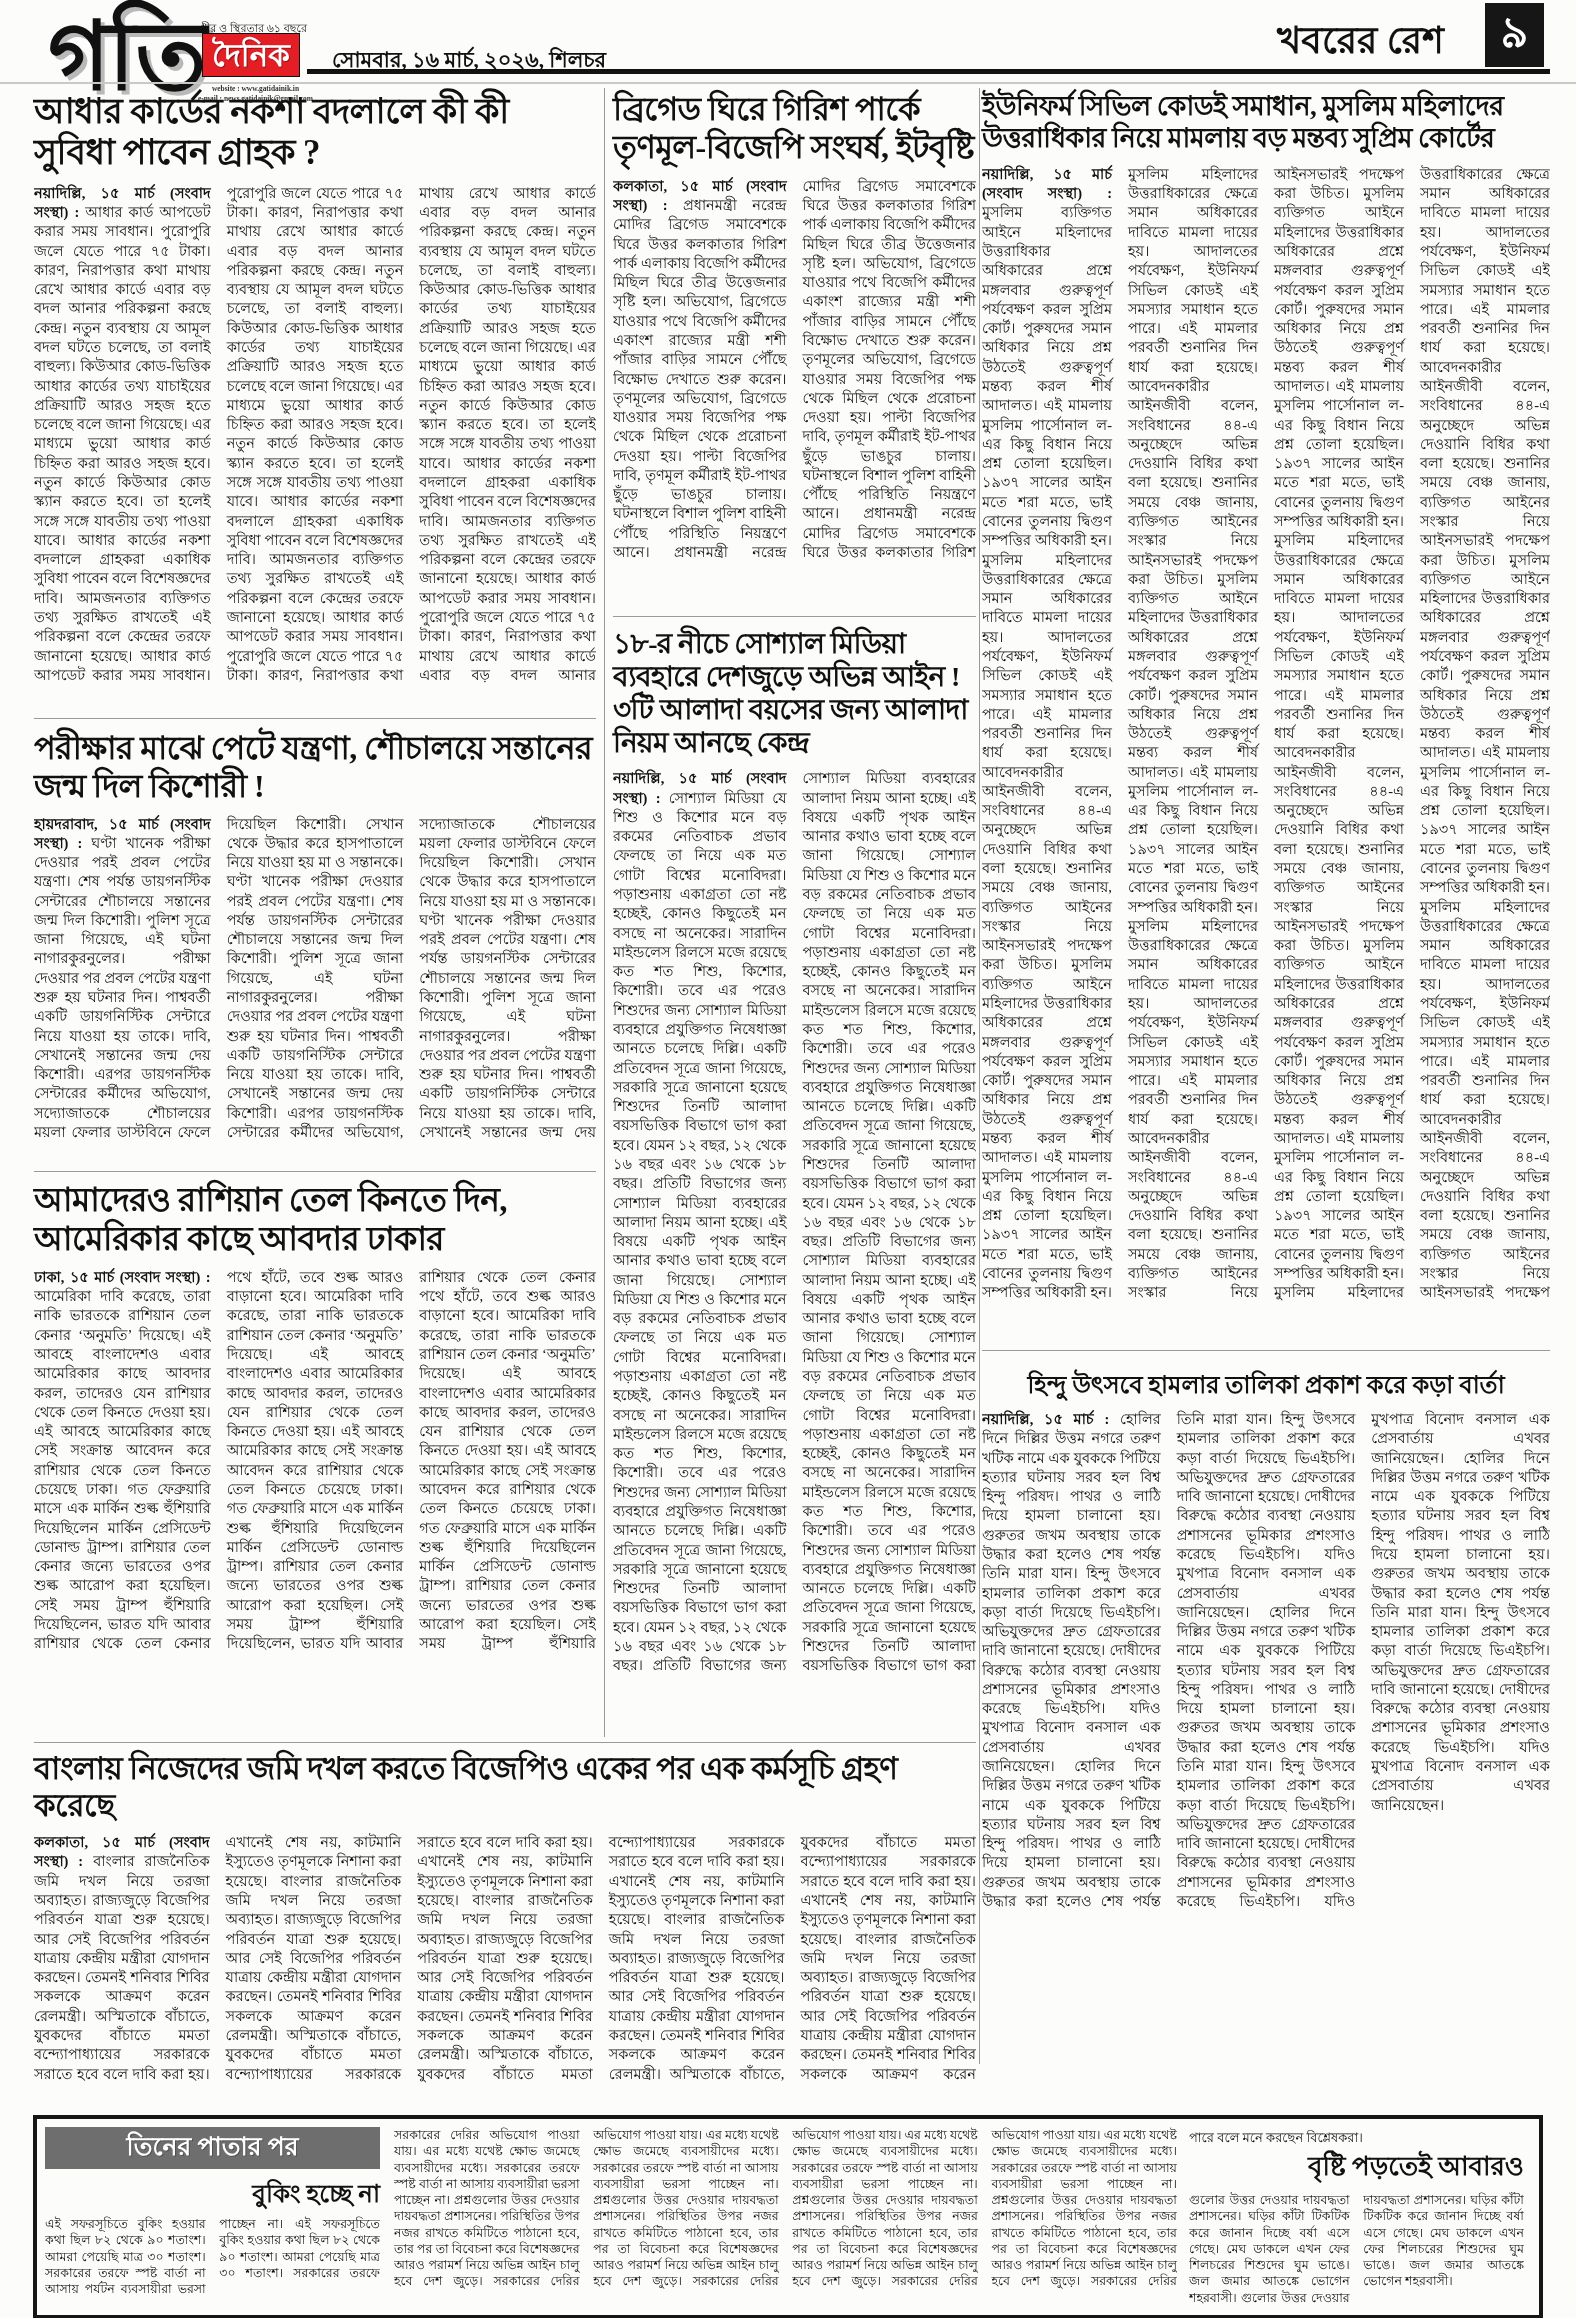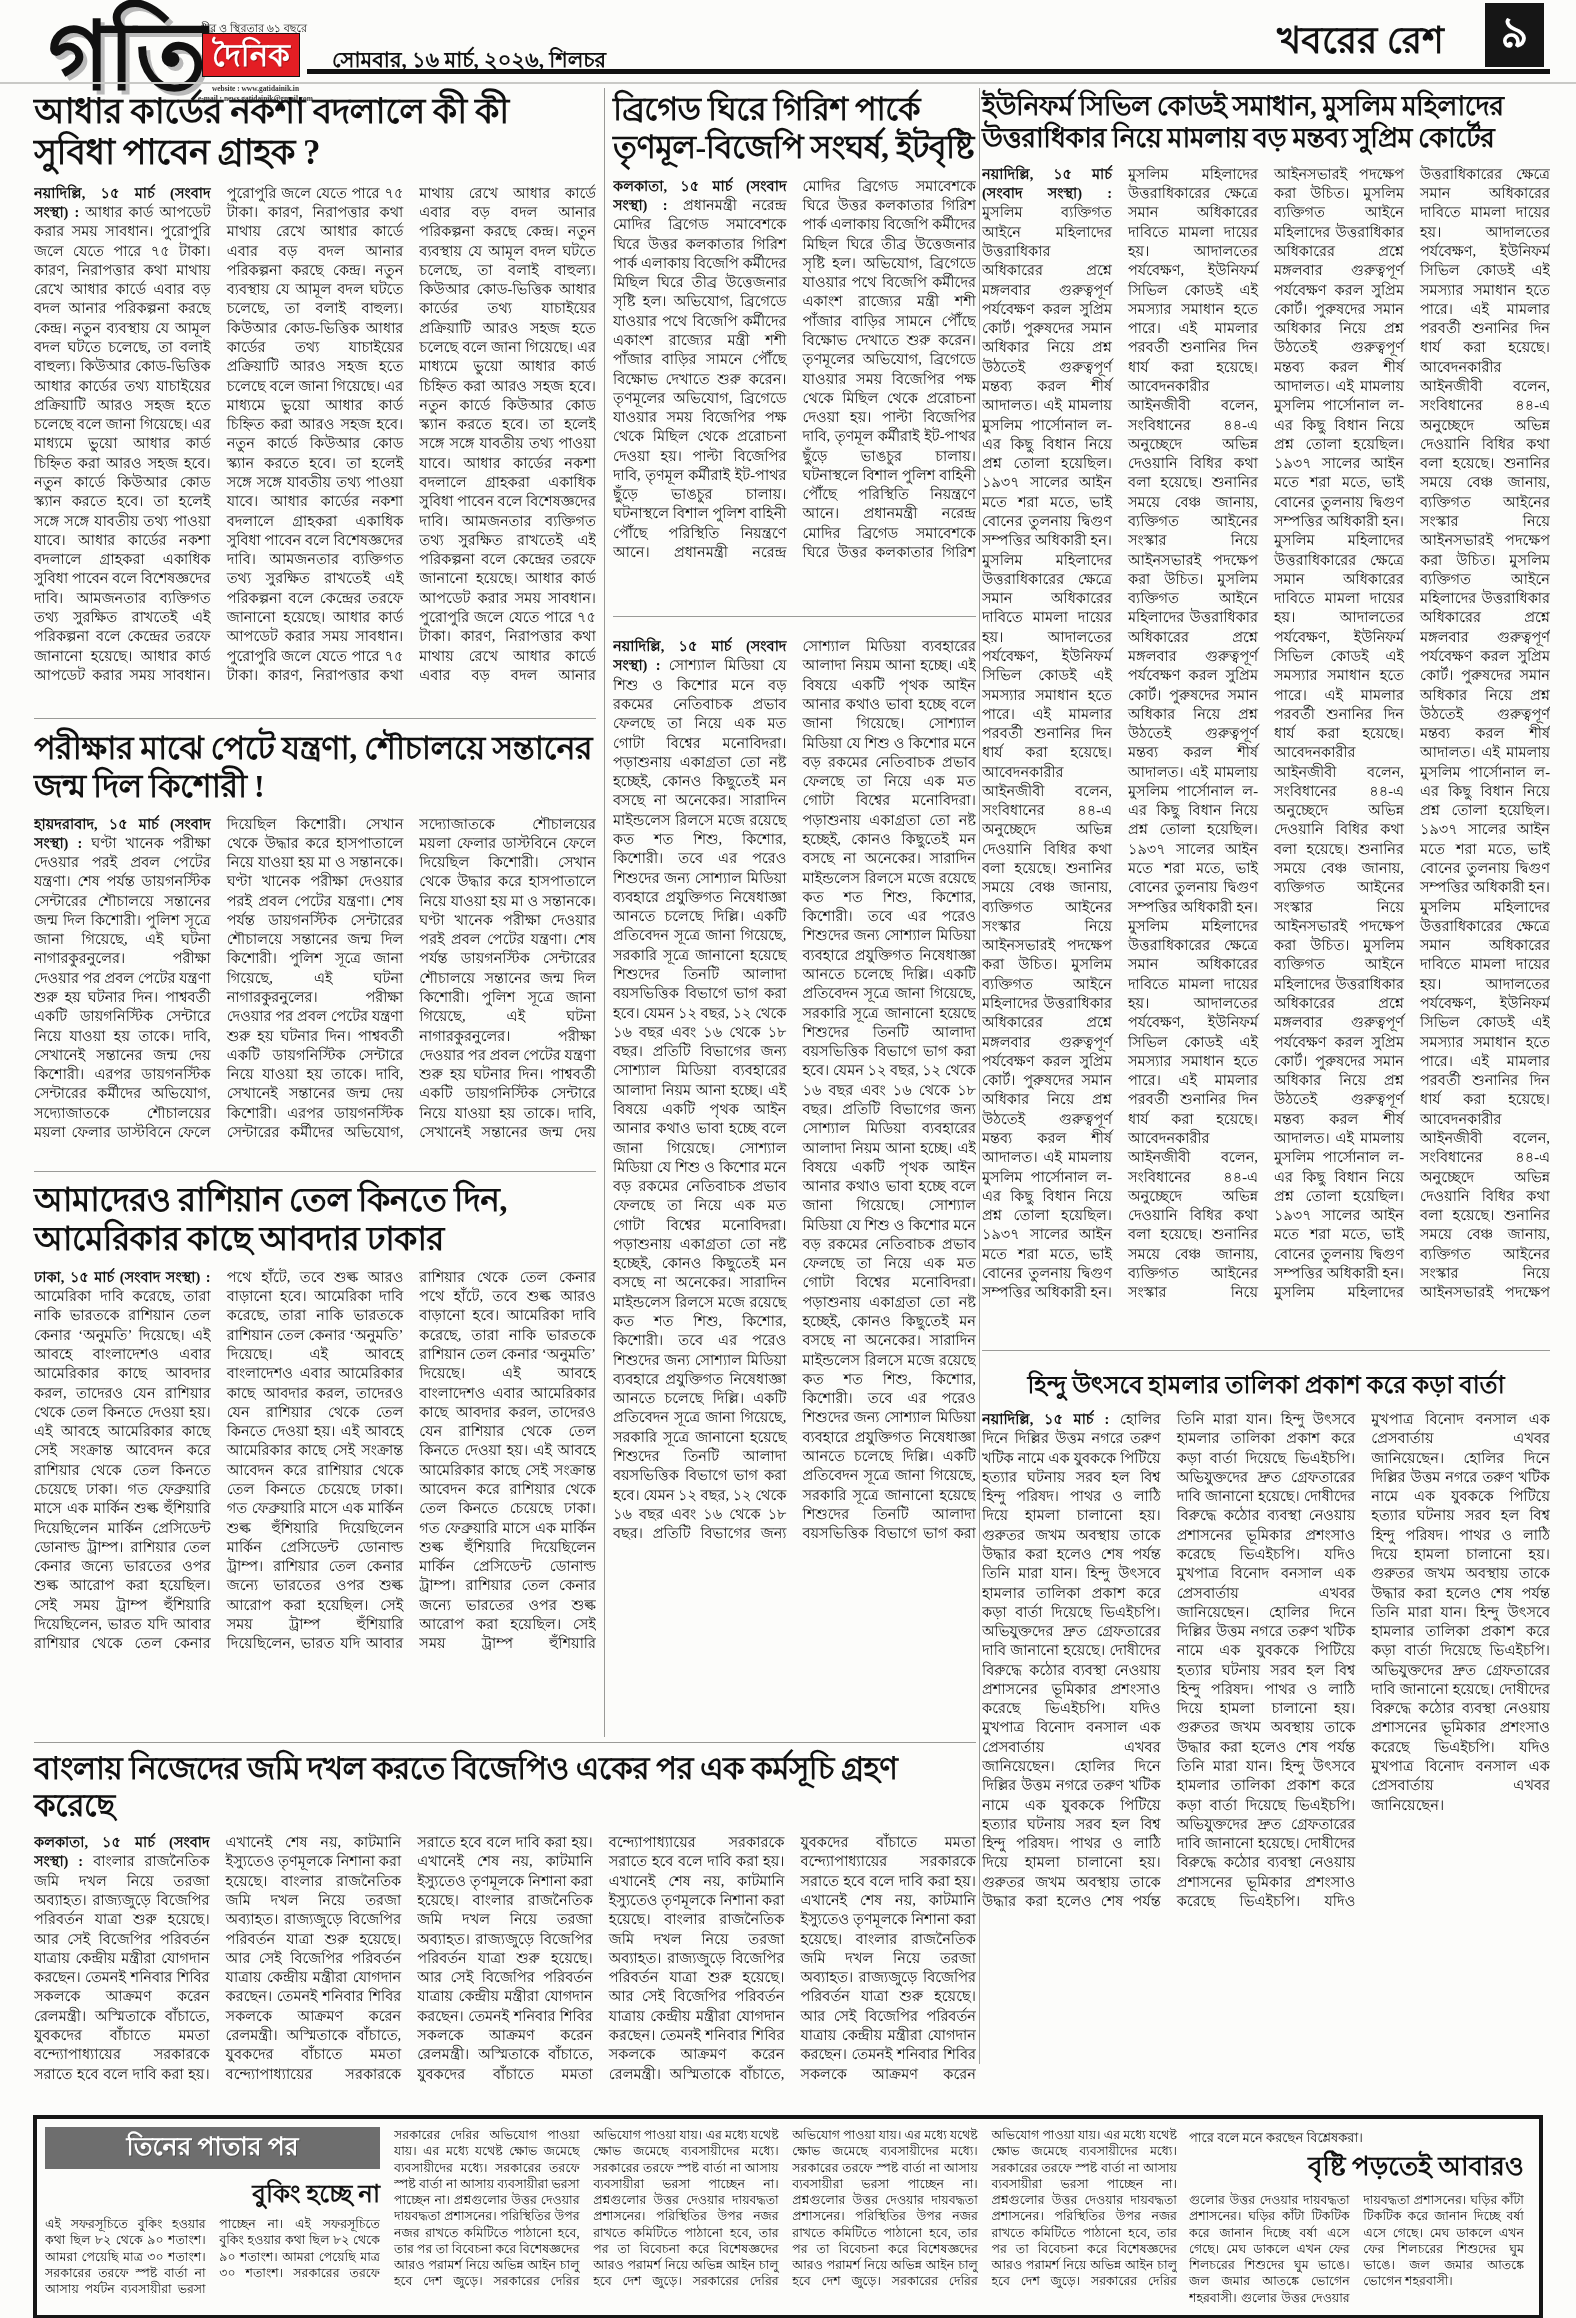--- a/index.html
+++ b/index.html
@@ -137,20 +137,21 @@
 
   <div class="abs" style="left:613px;top:91px;width:363px;">
     <div class="headline" style="font-size:32px;">ব্রিগেড ঘিরে গিরিশ পার্কে তৃণমূল-বিজেপি সংঘর্ষ, ইটবৃষ্টি</div>
     <div class="body cols-2" style="height:397px;margin-top:10.2px;">
       <span class="dateline">কলকাতা, ১৫ মার্চ (সংবাদ সংস্থা) :</span>
       <span class="body-text">প্রধানমন্ত্রী নরেন্দ্র মোদির ব্রিগেড সমাবেশকে ঘিরে উত্তর কলকাতার গিরিশ পার্ক এলাকায় বিজেপি কর্মীদের মিছিল ঘিরে তীব্র উত্তেজনার সৃষ্টি হল। অভিযোগ, ব্রিগেডে যাওয়ার পথে বিজেপি কর্মীদের একাংশ রাজ্যের মন্ত্রী শশী পাঁজার বাড়ির সামনে পৌঁছে বিক্ষোভ দেখাতে শুরু করেন। তৃণমূলের অভিযোগ, ব্রিগেডে যাওয়ার সময় বিজেপির পক্ষ থেকে মিছিল থেকে প্ররোচনা দেওয়া হয়। পাল্টা বিজেপির দাবি, তৃণমূল কর্মীরাই ইট-পাথর ছুঁড়ে ভাঙচুর চালায়। ঘটনাস্থলে বিশাল পুলিশ বাহিনী পৌঁছে পরিস্থিতি নিয়ন্ত্রণে আনে। প্রধানমন্ত্রী নরেন্দ্র মোদির ব্রিগেড সমাবেশকে ঘিরে উত্তর কলকাতার গিরিশ পার্ক এলাকায় বিজেপি কর্মীদের মিছিল ঘিরে তীব্র উত্তেজনার সৃষ্টি হল। অভিযোগ, ব্রিগেডে যাওয়ার পথে বিজেপি কর্মীদের একাংশ রাজ্যের মন্ত্রী শশী পাঁজার বাড়ির সামনে পৌঁছে বিক্ষোভ দেখাতে শুরু করেন। তৃণমূলের অভিযোগ, ব্রিগেডে যাওয়ার সময় বিজেপির পক্ষ থেকে মিছিল থেকে প্ররোচনা দেওয়া হয়। পাল্টা বিজেপির দাবি, তৃণমূল কর্মীরাই ইট-পাথর ছুঁড়ে ভাঙচুর চালায়। ঘটনাস্থলে বিশাল পুলিশ বাহিনী পৌঁছে পরিস্থিতি নিয়ন্ত্রণে আনে। প্রধানমন্ত্রী নরেন্দ্র মোদির ব্রিগেড সমাবেশকে ঘিরে উত্তর কলকাতার গিরিশ পার্ক এলাকায় বিজেপি কর্মীদের মিছিল ঘিরে তীব্র উত্তেজনার সৃষ্টি হল। অভিযোগ, ব্রিগেডে যাওয়ার পথে বিজেপি কর্মীদের একাংশ রাজ্যের মন্ত্রী শশী পাঁজার বাড়ির সামনে পৌঁছে বিক্ষোভ দেখাতে শুরু করেন। তৃণমূলের অভিযোগ, ব্রিগেডে যাওয়ার সময় বিজেপির পক্ষ থেকে মিছিল থেকে প্ররোচনা দেওয়া হয়। পাল্টা বিজেপির দাবি, তৃণমূল কর্মীরাই ইট-পাথর ছুঁড়ে ভাঙচুর চালায়। ঘটনাস্থলে বিশাল পুলিশ বাহিনী পৌঁছে পরিস্থিতি নিয়ন্ত্রণে আনে।</span>
     </div>
   </div>
 
   <div class="abs" style="left:613px;top:627px;width:363px;">
+    <div class="headline" style="font-size:28px;">১৮-র নীচে সোশ্যাল মিডিয়া ব্যবহারে দেশজুড়ে অভিন্ন আইন ! ৩টি আলাদা বয়সের জন্য আলাদা নিয়ম আনছে কেন্দ্র</div>
     <div class="body cols-2" style="height:925px;margin-top:10.2px;">
       <span class="dateline">নয়াদিল্লি, ১৫ মার্চ (সংবাদ সংস্থা) :</span>
       <span class="body-text">সোশ্যাল মিডিয়া যে শিশু ও কিশোর মনে বড় রকমের নেতিবাচক প্রভাব ফেলছে তা নিয়ে এক মত গোটা বিশ্বের মনোবিদরা। পড়াশুনায় একাগ্রতা তো নষ্ট হচ্ছেই, কোনও কিছুতেই মন বসছে না অনেকের। সারাদিন মাইন্ডলেস রিলসে মজে রয়েছে কত শত শিশু, কিশোর, কিশোরী। তবে এর পরেও শিশুদের জন্য সোশ্যাল মিডিয়া ব্যবহারে প্রযুক্তিগত নিষেধাজ্ঞা আনতে চলেছে দিল্লি। একটি প্রতিবেদন সূত্রে জানা গিয়েছে, সরকারি সূত্রে জানানো হয়েছে শিশুদের তিনটি আলাদা বয়সভিত্তিক বিভাগে ভাগ করা হবে। যেমন ১২ বছর, ১২ থেকে ১৬ বছর এবং ১৬ থেকে ১৮ বছর। প্রতিটি বিভাগের জন্য সোশ্যাল মিডিয়া ব্যবহারের আলাদা নিয়ম আনা হচ্ছে। এই বিষয়ে একটি পৃথক আইন আনার কথাও ভাবা হচ্ছে বলে জানা গিয়েছে। সোশ্যাল মিডিয়া যে শিশু ও কিশোর মনে বড় রকমের নেতিবাচক প্রভাব ফেলছে তা নিয়ে এক মত গোটা বিশ্বের মনোবিদরা। পড়াশুনায় একাগ্রতা তো নষ্ট হচ্ছেই, কোনও কিছুতেই মন বসছে না অনেকের। সারাদিন মাইন্ডলেস রিলসে মজে রয়েছে কত শত শিশু, কিশোর, কিশোরী। তবে এর পরেও শিশুদের জন্য সোশ্যাল মিডিয়া ব্যবহারে প্রযুক্তিগত নিষেধাজ্ঞা আনতে চলেছে দিল্লি। একটি প্রতিবেদন সূত্রে জানা গিয়েছে, সরকারি সূত্রে জানানো হয়েছে শিশুদের তিনটি আলাদা বয়সভিত্তিক বিভাগে ভাগ করা হবে। যেমন ১২ বছর, ১২ থেকে ১৬ বছর এবং ১৬ থেকে ১৮ বছর। প্রতিটি বিভাগের জন্য সোশ্যাল মিডিয়া ব্যবহারের আলাদা নিয়ম আনা হচ্ছে। এই বিষয়ে একটি পৃথক আইন আনার কথাও ভাবা হচ্ছে বলে জানা গিয়েছে। সোশ্যাল মিডিয়া যে শিশু ও কিশোর মনে বড় রকমের নেতিবাচক প্রভাব ফেলছে তা নিয়ে এক মত গোটা বিশ্বের মনোবিদরা। পড়াশুনায় একাগ্রতা তো নষ্ট হচ্ছেই, কোনও কিছুতেই মন বসছে না অনেকের। সারাদিন মাইন্ডলেস রিলসে মজে রয়েছে কত শত শিশু, কিশোর, কিশোরী। তবে এর পরেও শিশুদের জন্য সোশ্যাল মিডিয়া ব্যবহারে প্রযুক্তিগত নিষেধাজ্ঞা আনতে চলেছে দিল্লি। একটি প্রতিবেদন সূত্রে জানা গিয়েছে, সরকারি সূত্রে জানানো হয়েছে শিশুদের তিনটি আলাদা বয়সভিত্তিক বিভাগে ভাগ করা হবে। যেমন ১২ বছর, ১২ থেকে ১৬ বছর এবং ১৬ থেকে ১৮ বছর। প্রতিটি বিভাগের জন্য সোশ্যাল মিডিয়া ব্যবহারের আলাদা নিয়ম আনা হচ্ছে। এই বিষয়ে একটি পৃথক আইন আনার কথাও ভাবা হচ্ছে বলে জানা গিয়েছে। সোশ্যাল মিডিয়া যে শিশু ও কিশোর মনে বড় রকমের নেতিবাচক প্রভাব ফেলছে তা নিয়ে এক মত গোটা বিশ্বের মনোবিদরা। পড়াশুনায় একাগ্রতা তো নষ্ট হচ্ছেই, কোনও কিছুতেই মন বসছে না অনেকের। সারাদিন মাইন্ডলেস রিলসে মজে রয়েছে কত শত শিশু, কিশোর, কিশোরী। তবে এর পরেও শিশুদের জন্য সোশ্যাল মিডিয়া ব্যবহারে প্রযুক্তিগত নিষেধাজ্ঞা আনতে চলেছে দিল্লি। একটি প্রতিবেদন সূত্রে জানা গিয়েছে, সরকারি সূত্রে জানানো হয়েছে শিশুদের তিনটি আলাদা বয়সভিত্তিক বিভাগে ভাগ করা হবে। যেমন ১২ বছর, ১২ থেকে ১৬ বছর এবং ১৬ থেকে ১৮ বছর। প্রতিটি বিভাগের জন্য সোশ্যাল মিডিয়া ব্যবহারের আলাদা নিয়ম আনা হচ্ছে। এই বিষয়ে একটি পৃথক আইন আনার কথাও ভাবা হচ্ছে বলে জানা গিয়েছে। সোশ্যাল মিডিয়া যে শিশু ও কিশোর মনে বড় রকমের নেতিবাচক প্রভাব ফেলছে তা নিয়ে এক মত গোটা বিশ্বের মনোবিদরা। পড়াশুনায় একাগ্রতা তো নষ্ট হচ্ছেই, কোনও কিছুতেই মন বসছে না অনেকের। সারাদিন মাইন্ডলেস রিলসে মজে রয়েছে কত শত শিশু, কিশোর, কিশোরী। তবে এর পরেও শিশুদের জন্য সোশ্যাল মিডিয়া ব্যবহারে প্রযুক্তিগত নিষেধাজ্ঞা আনতে চলেছে দিল্লি। একটি প্রতিবেদন সূত্রে জানা গিয়েছে, সরকারি সূত্রে জানানো হয়েছে শিশুদের তিনটি আলাদা বয়সভিত্তিক বিভাগে ভাগ করা হবে। যেমন ১২ বছর, ১২ থেকে ১৬ বছর এবং ১৬ থেকে ১৮ বছর। প্রতিটি বিভাগের জন্য সোশ্যাল মিডিয়া ব্যবহারের আলাদা নিয়ম আনা হচ্ছে। এই বিষয়ে একটি পৃথক আইন আনার কথাও ভাবা হচ্ছে বলে জানা গিয়েছে।</span>
     </div>
   </div>
 
   <div class="abs" style="left:982px;top:91px;width:568px;">
     <div class="headline" style="font-size:27px;">ইউনিফর্ম সিভিল কোডই সমাধান, মুসলিম মহিলাদের উত্তরাধিকার নিয়ে মামলায় বড় মন্তব্য সুপ্রিম কোর্টের</div>
     <div class="body cols-4" style="height:1147px;margin-top:10.2px;">
       <span class="dateline">নয়াদিল্লি, ১৫ মার্চ (সংবাদ সংস্থা) :</span>

